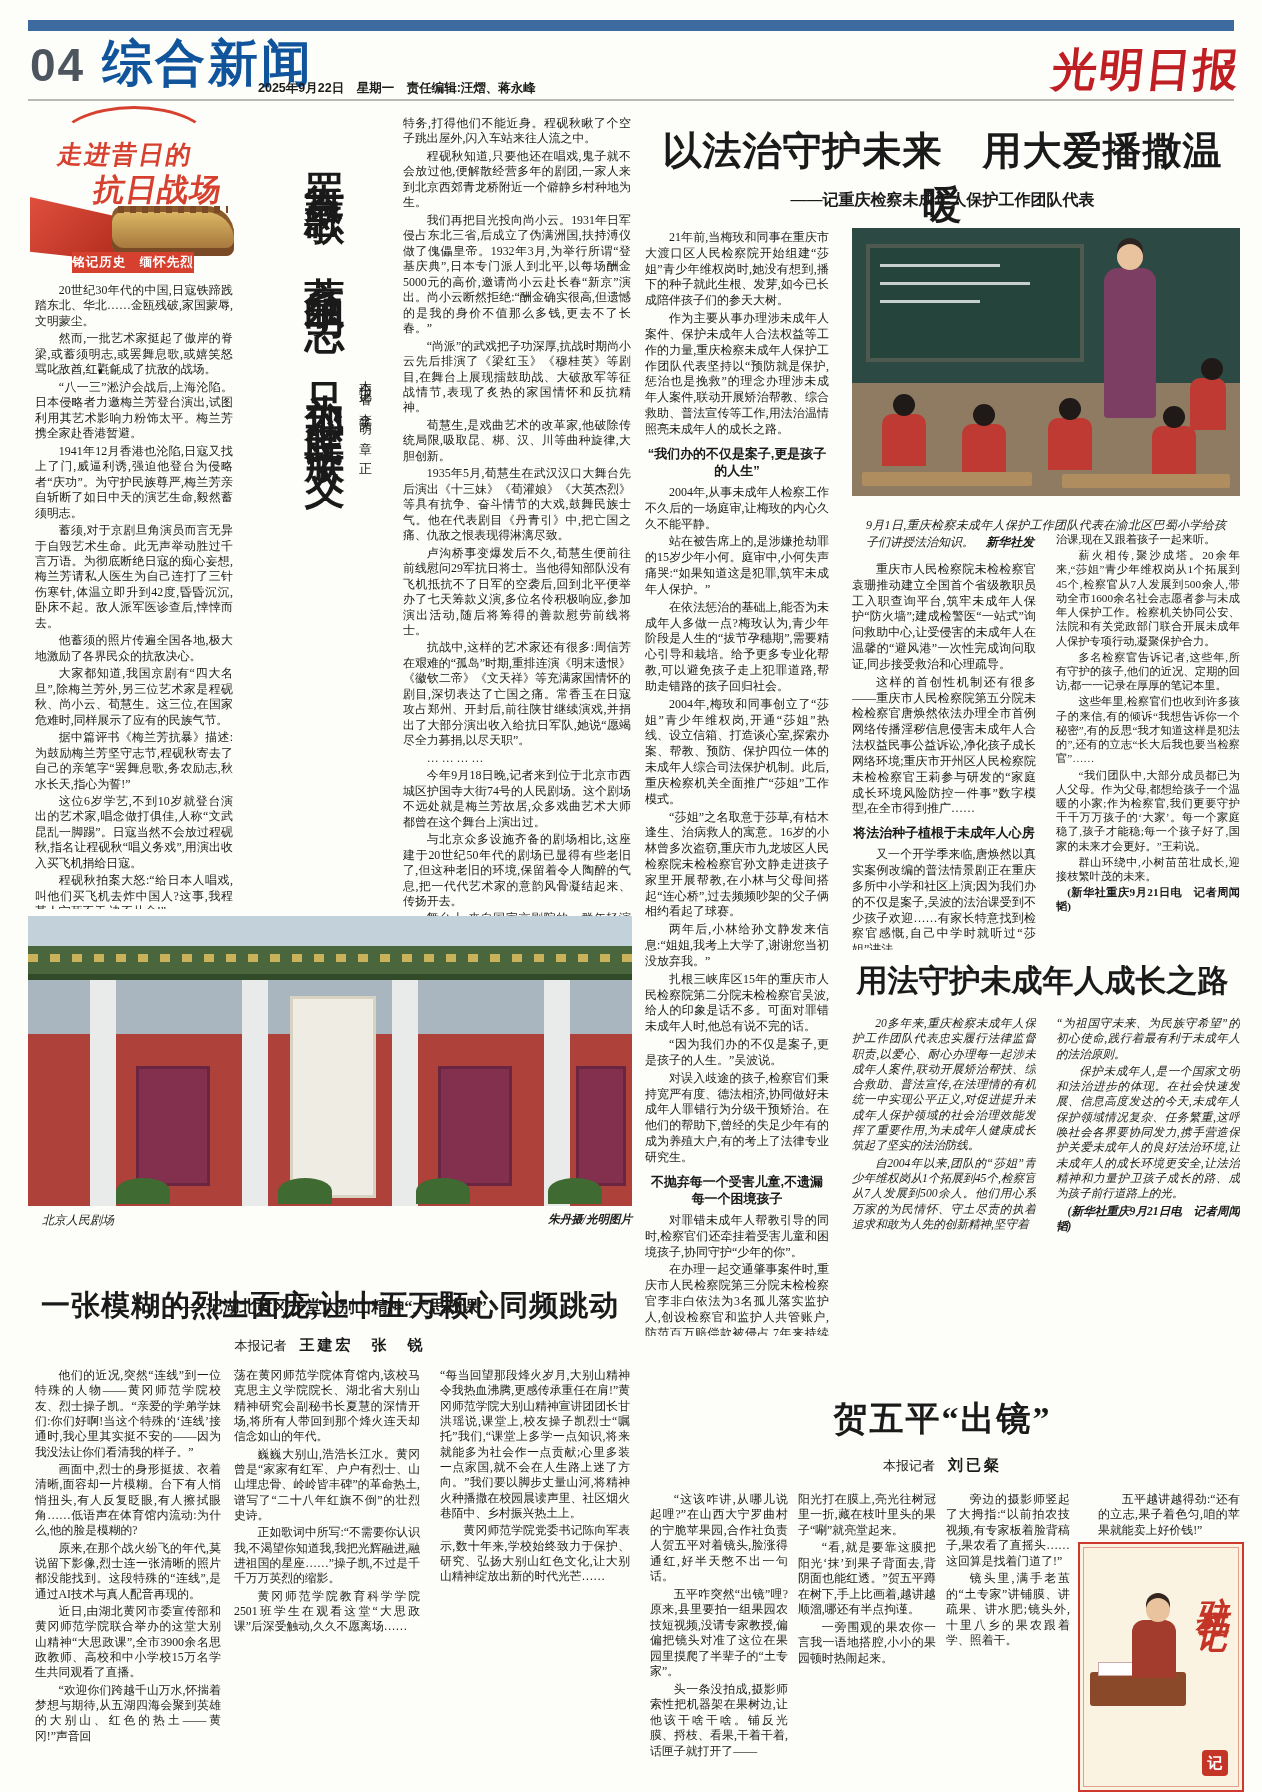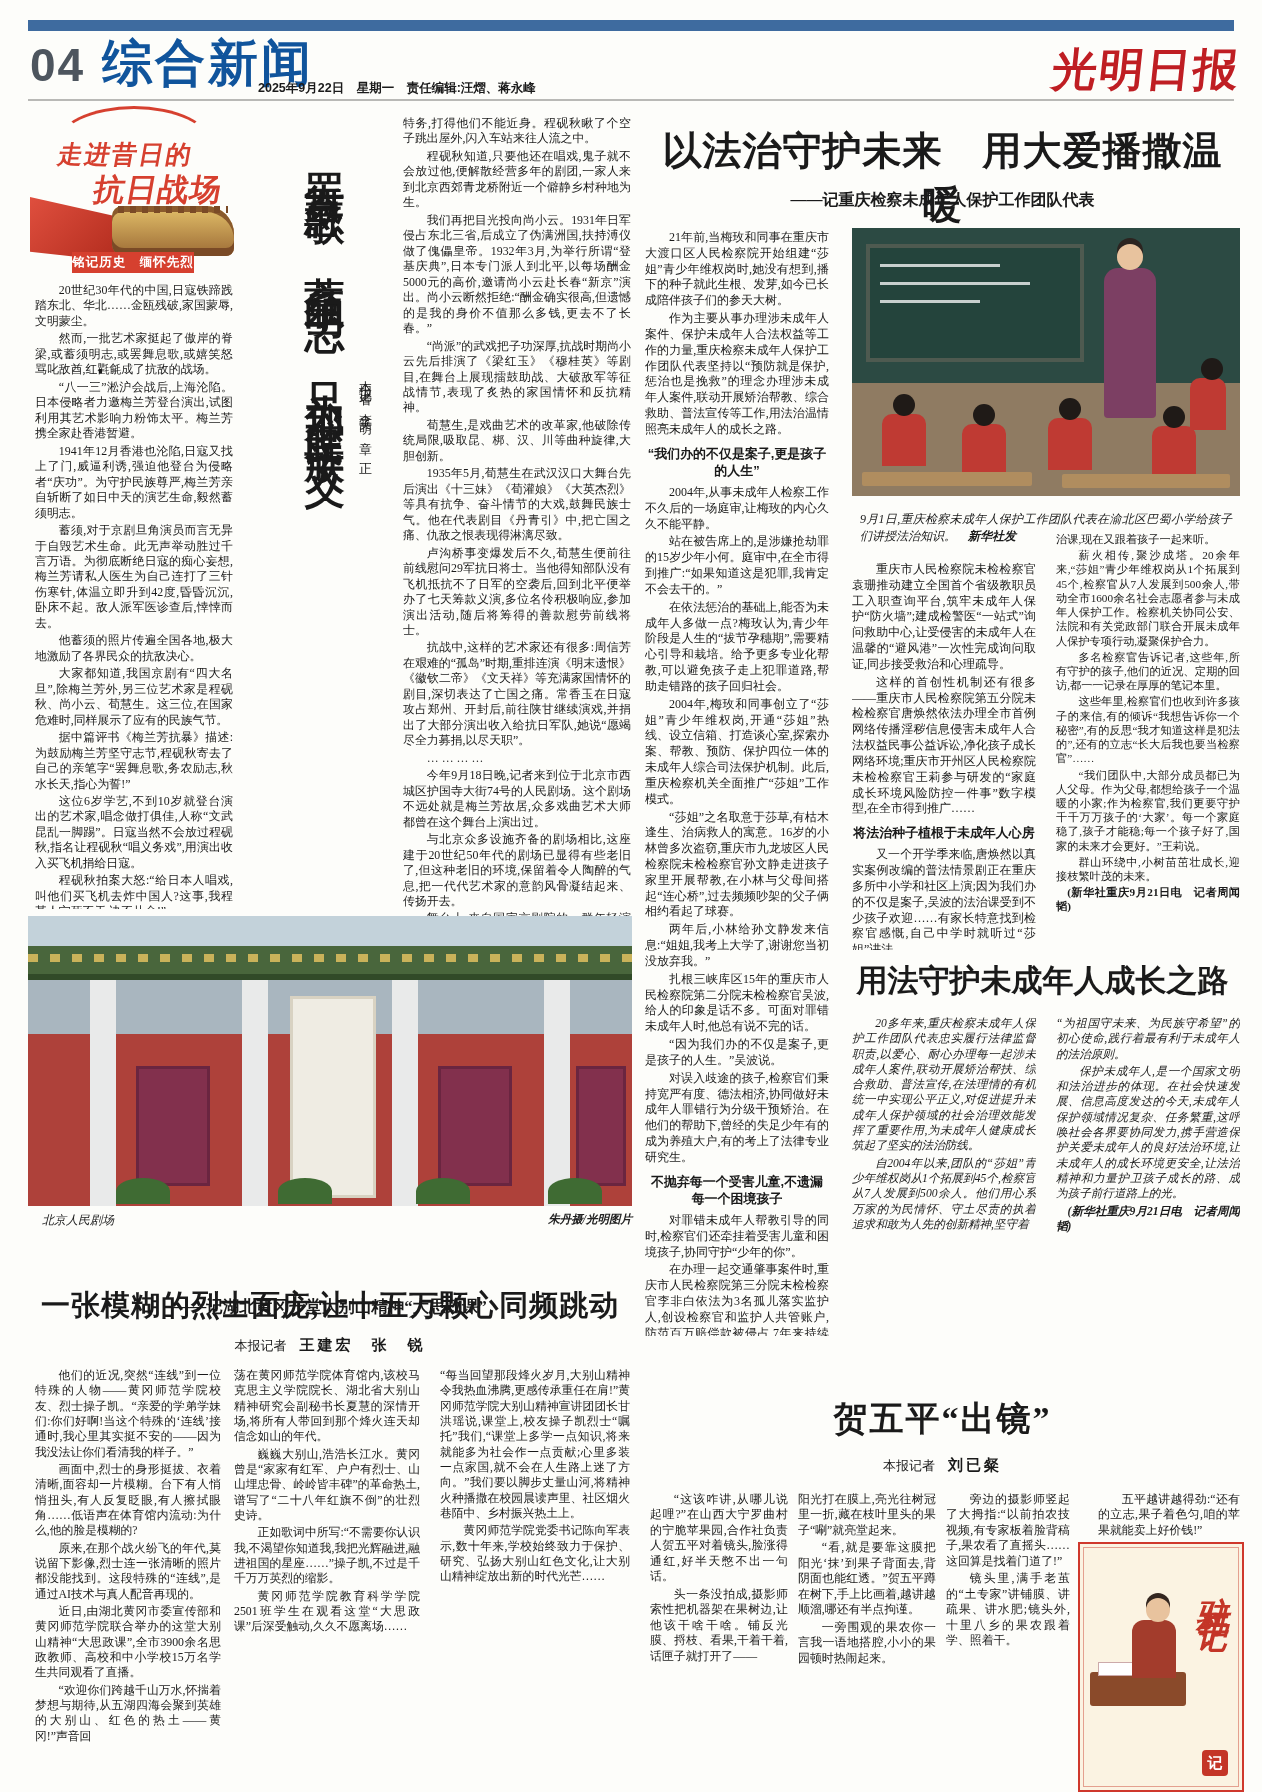--- a/index.html
+++ b/index.html
@@ -210,29 +210,29 @@
     <div class="cr-teacher"></div>
     <div class="cr-kid" style="left:30px;top:186px;"></div>
     <div class="cr-kid" style="left:110px;top:196px;"></div>
     <div class="cr-kid" style="left:196px;top:190px;"></div>
     <div class="cr-kid" style="left:300px;top:198px;"></div>
     <div class="cr-kid" style="left:338px;top:150px;width:36px;"></div>
     <div class="cr-desk" style="left:10px;bottom:10px;width:170px;"></div>
     <div class="cr-desk" style="left:210px;bottom:8px;width:168px;"></div>
   </div>
   <div class="col kai" style="left:852px;top:503px;width:388px;height:56px;font-size:12px;line-height:1.45;">
-    <p class="pn" style="margin:8px;"><span>9月1日,重庆检察未成年人保护工作团队代表在渝北区巴蜀小学给孩子们讲授法治知识。</span>　<b>新华社发</b></p>
+    <p class="pn" style="margin:14px;"><span>9月1日,重庆检察未成年人保护工作团队代表在渝北区巴蜀小学给孩子们讲授法治知识。</span>　<b>新华社发</b></p>
   </div>
 
   <div class="col mid" style="left:645px;top:230px;width:184px;height:1106px;">
       <p class="p">21年前,当梅玫和同事在重庆市大渡口区人民检察院开始组建“莎姐”青少年维权岗时,她没有想到,播下的种子就此生根、发芽,如今已长成陪伴孩子们的参天大树。</p>
       <p class="p">作为主要从事办理涉未成年人案件、保护未成年人合法权益等工作的力量,重庆检察未成年人保护工作团队代表坚持以“预防就是保护,惩治也是挽救”的理念办理涉未成年人案件,联动开展矫治帮教、综合救助、普法宣传等工作,用法治温情照亮未成年人的成长之路。</p>
       <p class="h">“我们办的不仅是案子,更是孩子的人生”</p>
       <p class="p">2004年,从事未成年人检察工作不久后的一场庭审,让梅玫的内心久久不能平静。</p>
-      <p class="p">站在被告席上的,是涉嫌抢劫罪的15岁少年小何。庭审中,在全市得到推广:“如果知道这是犯罪,我肯定不会去干的。”</p>
+      <p class="p">站在被告席上的,是涉嫌抢劫罪的15岁少年小何。庭审中,小何失声痛哭:“如果知道这是犯罪,筑牢未成年人保护。”</p>
       <p class="p">在依法惩治的基础上,能否为未成年人多做一点?梅玫认为,青少年阶段是人生的“拔节孕穗期”,需要精心引导和栽培。给予更多专业化帮教,可以避免孩子走上犯罪道路,帮助走错路的孩子回归社会。</p>
       <p class="p">2004年,梅玫和同事创立了“莎姐”青少年维权岗,开通“莎姐”热线、设立信箱、打造谈心室,探索办案、帮教、预防、保护四位一体的未成年人综合司法保护机制。此后,重庆检察机关全面推广“莎姐”工作模式。</p>
       <p class="p">“莎姐”之名取意于莎草,有枯木逢生、治病救人的寓意。16岁的小林曾多次盗窃,重庆市九龙坡区人民检察院未检检察官孙文静走进孩子家里开展帮教,在小林与父母间搭起“连心桥”,过去频频吵架的父子俩相约看起了球赛。</p>
       <p class="p">两年后,小林给孙文静发来信息:“姐姐,我考上大学了,谢谢您当初没放弃我。”</p>
       <p class="p">扎根三峡库区15年的重庆市人民检察院第二分院未检检察官吴波,给人的印象是话不多。可面对罪错未成年人时,他总有说不完的话。</p>
       <p class="p">“因为我们办的不仅是案子,更是孩子的人生。”吴波说。</p>
       <p class="p">对误入歧途的孩子,检察官们秉持宽严有度、德法相济,协同做好未成年人罪错行为分级干预矫治。在他们的帮助下,曾经的失足少年有的成为养殖大户,有的考上了法律专业研究生。</p>
       <p class="h">不抛弃每一个受害儿童,不遗漏每一个困境孩子</p>
       <p class="p">对罪错未成年人帮教引导的同时,检察官们还牵挂着受害儿童和困境孩子,协同守护“少年的你”。</p>
       <p class="p">在办理一起交通肇事案件时,重庆市人民检察院第三分院未检检察官李非白依法为3名孤儿落实监护人,创设检察官和监护人共管账户,防范百万赔偿款被侵占,7年来持续关注三姊妹健康成长。</p>
@@ -263,20 +263,21 @@
       <p class="p">保护未成年人,是一个国家文明和法治进步的体现。在社会快速发展、信息高度发达的今天,未成年人保护领域情况复杂、任务繁重,这呼唤社会各界要协同发力,携手营造保护关爱未成年人的良好法治环境,让未成年人的成长环境更安全,让法治精神和力量护卫孩子成长的路、成为孩子前行道路上的光。</p>
       <p class="credit">(新华社重庆9月21日电　记者周闻韬)</p>
     </div>
 
   <div class="bigh" style="left:645px;top:1396px;width:595px;font-size:34px;letter-spacing:2px;">贺五平“出镜”</div>
   <div class="byline-c" style="left:645px;top:1456px;width:595px;">
     <span>本报记者</span>　<b>刘已粲</b>
   </div>
   <div class="col" style="left:650px;top:1492px;width:138px;height:292px;">
       <p class="p">“这该咋讲,从哪儿说起哩?”在山西大宁罗曲村的宁脆苹果园,合作社负责人贺五平对着镜头,脸涨得通红,好半天憋不出一句话。</p>
+      <p class="p">五平咋突然“出镜”哩?原来,县里要拍一组果园农技短视频,没请专家教授,偏偏把镜头对准了这位在果园里摸爬了半辈子的“土专家”。</p>
       <p class="p">头一条没拍成,摄影师索性把机器架在果树边,让他该干啥干啥。铺反光膜、捋枝、看果,干着干着,话匣子就打开了——</p>
     </div>
   <div class="col" style="left:798px;top:1492px;width:138px;height:292px;">
       <p class="pn">阳光打在膜上,亮光往树冠里一折,藏在枝叶里头的果子“唰”就亮堂起来。</p>
       <p class="p">“看,就是要靠这膜把阳光‘抹’到果子背面去,背阴面也能红透。”贺五平蹲在树下,手上比画着,越讲越顺溜,哪还有半点拘谨。</p>
       <p class="p">一旁围观的果农你一言我一语地搭腔,小小的果园顿时热闹起来。</p>
     </div>
   <div class="col" style="left:946px;top:1492px;width:124px;height:292px;">
       <p class="p">旁边的摄影师竖起了大拇指:“以前拍农技视频,有专家板着脸背稿子,果农看了直摇头……这回算是找着门道了!”</p>
       <p class="p">镜头里,满手老茧的“土专家”讲铺膜、讲疏果、讲水肥;镜头外,十里八乡的果农跟着学、照着干。</p>

